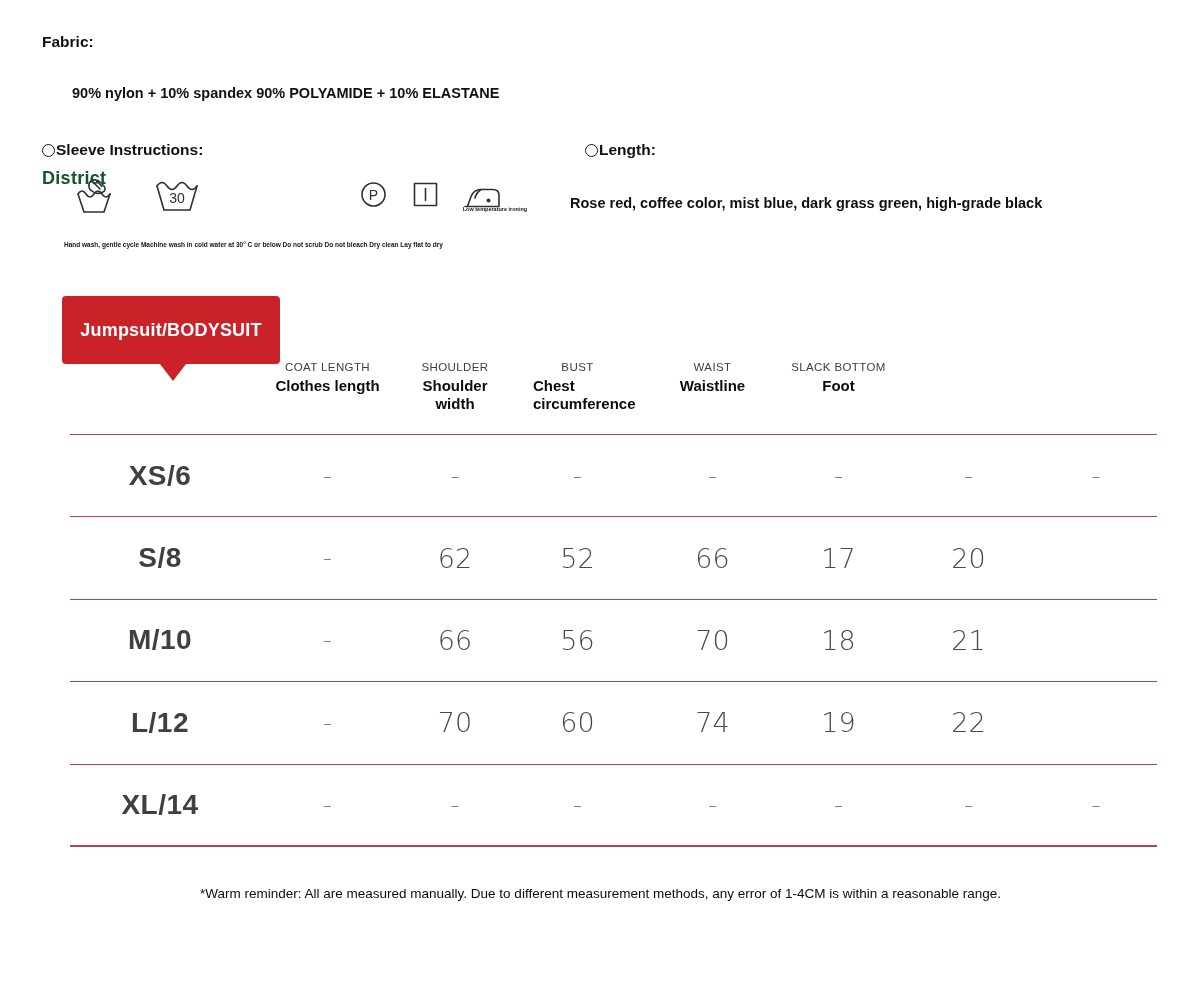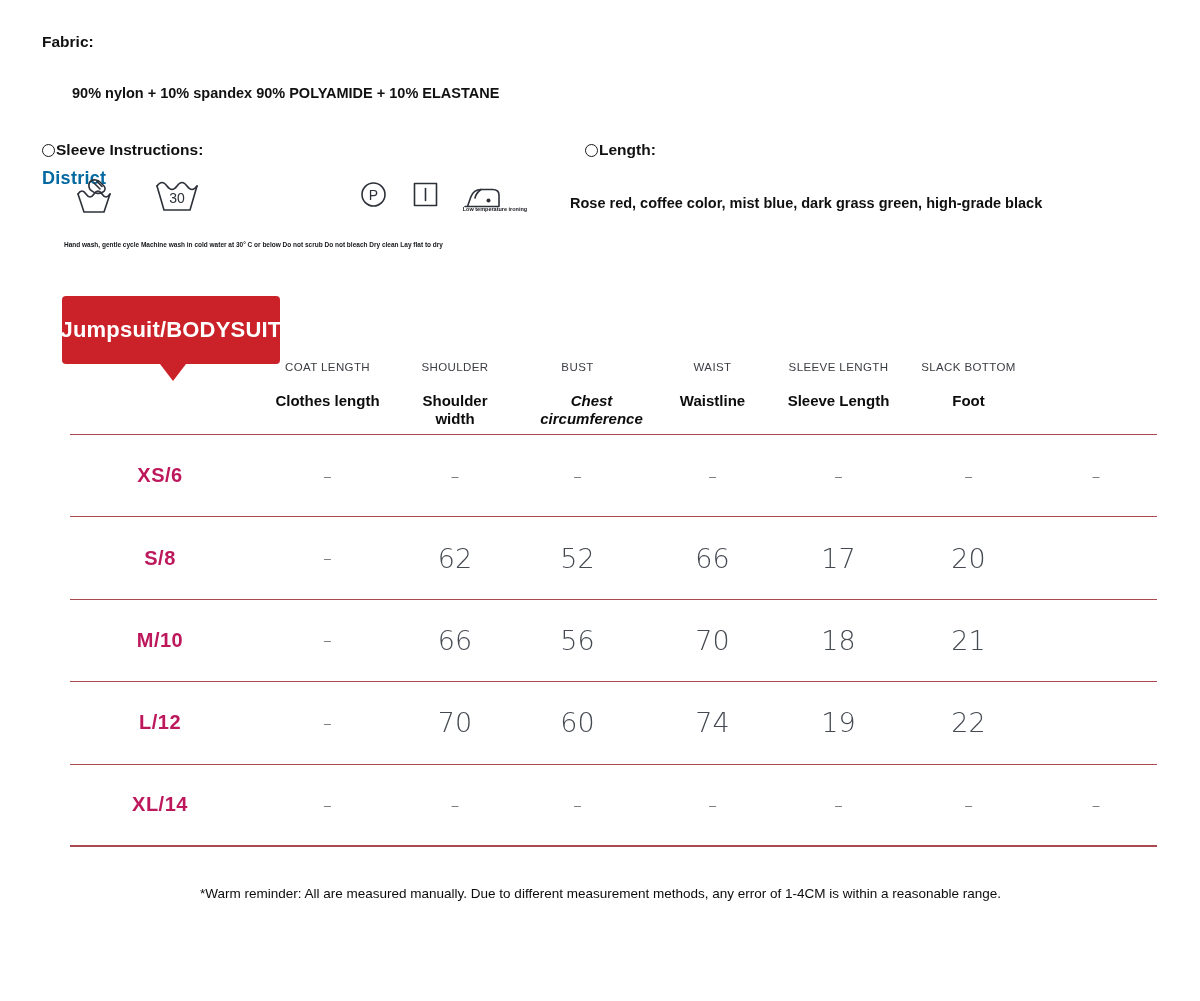--- a/index.html
+++ b/index.html
@@ -16,52 +16,52 @@
             border-radius:50%; vertical-align:-2px; margin-right:1px; }
   .wash-heading  { position:absolute; left:42px;  top:141px; font-size:15.5px; font-weight:bold; }
   .color-heading { position:absolute; left:585px; top:141px; font-size:15.5px; font-weight:bold; }
   .color-values  { position:absolute; left:570px; top:195px; width:520px; font-size:14.5px; font-weight:bold; }
 
   
   .wash-icons { position:absolute; left:42px; top:168px; width:520px; height:60px; }
   .wash-icons svg, .wash-icons .wicon { position:absolute; }
   .icon-handwash { left:33px;  top:8px; }
   .icon-tub30    { left:112px; top:6px; }
-  .district      { left:197px; top:8px; font-size:18px; font-weight:bold; color:#0369a1; letter-spacing:.3px; }
+  .district      { left:197px; top:8px; font-size:18px; font-weight:bold; color:#14532d; letter-spacing:.3px; }
   .icon-dryclean { left:318px; top:13px; }
   .icon-flatdry  { left:370px; top:13px; }
   .icon-iron     { left:420px; top:12px; }
   .wash-caption  { position:absolute; left:22px; top:37px; width:448px; font-size:6.5px; font-weight:bold;
                    white-space:nowrap; color:#14161a; transform-origin:left top; }
   .wash-caption-wrap { position:absolute; left:42px; top:204px; }
   .iron-caption  { position:absolute; left:455px; top:206px; width:80px; font-size:5.5px; font-weight:bold;
                    text-align:center; color:#14161a; }
 
   
   .badge { position:absolute; left:62px; top:296px; width:218px; height:68px;
            background:var(--accent,#cb2128); border-radius:4px;
            display:flex; align-items:center; justify-content:center; }
-  .badge-text { color:#fff; font-size:22px; font-weight:bold; letter-spacing:.2px; }
+  .badge-text { color:#fff; font-size:18px; font-weight:bold; letter-spacing:.2px; }
   .badge-tail { position:absolute; left:160px; top:364px; width:0; height:0;
                 border-left:13px solid transparent; border-right:13px solid transparent;
                 border-top:17px solid var(--accent,#cb2128); }
 
   
   .table { position:absolute; left:70px; top:350px; width:1087px; }
   .thead, .trow { display:grid;
     grid-template-columns:180px 155px 100px 145px 125px 127px 133px 122px; }
   .thead { height:84px; }
   .hcol { text-align:center; padding-top:11px; }
-  .hcol .en  { font-size:11.5px; color:#3a3d42; letter-spacing:.4px; margin-bottom:19px; white-space:nowrap; }
+  .hcol .en  { font-size:11.5px; color:#3a3d42; letter-spacing:.4px; margin-bottom:4px; white-space:nowrap; }
   .hcol .sub { font-size:15px; font-weight:bold; color:#0c0c0c; line-height:18px; }
-  .hcol.left-sub .sub { text-align:center; padding-left:28px;font-style:italic; }
+  .hcol.left-sub .sub { text-align:left; padding-left:28px; }
   .tbody { border-top:1.5px solid var(--line,#a84a4f); }
   .trow { height:82.4px; align-items:center; border-bottom:1.5px solid var(--line,#a84a4f); }
   .trow:last-child { border-bottom-width:2px; }
-  .size-cell { text-align:center; font-size:20px; font-weight:600; color:#be185d; letter-spacing:.5px; }
+  .size-cell { text-align:center; font-size:28px; font-weight:600; color:#404040; letter-spacing:.5px; }
   .val-cell  { text-align:center; font-size:27px; font-weight:200; color:#454a52;
                font-family:"DejaVu Sans", sans-serif; }
   .val-cell.dash { font-size:17px; font-weight:300; color:#4a4f57; }
 
   
   .footnote { position:absolute; left:200px; top:885px; width:812px;
               font-size:13.5px; font-weight:normal; line-height:17.5px; color:#0c0c0c; }
 
   .wicon-stroke { stroke:#2c3038; fill:none; stroke-width:1.6; stroke-linejoin:round; stroke-linecap:round; }
 </style>
@@ -139,24 +139,20 @@
     <div class="en">SHOULDER</div>
     <div class="sub">Shoulder width</div>
   </div>
         <div class="hcol left-sub">
     <div class="en">BUST</div>
     <div class="sub">Chest circumference</div>
   </div>
         <div class="hcol">
     <div class="en">WAIST</div>
     <div class="sub">Waistline</div>
-  </div>
-        <div class="hcol">
-    <div class="en">SLEEVE LENGTH</div>
-    <div class="sub">Sleeve Length</div>
   </div>
         <div class="hcol">
     <div class="en">SLACK BOTTOM</div>
     <div class="sub">Foot</div>
   </div>
       </div>
     <div class="tbody">
 
     <div class="trow">
     <div class="size-cell">XS/6</div>

